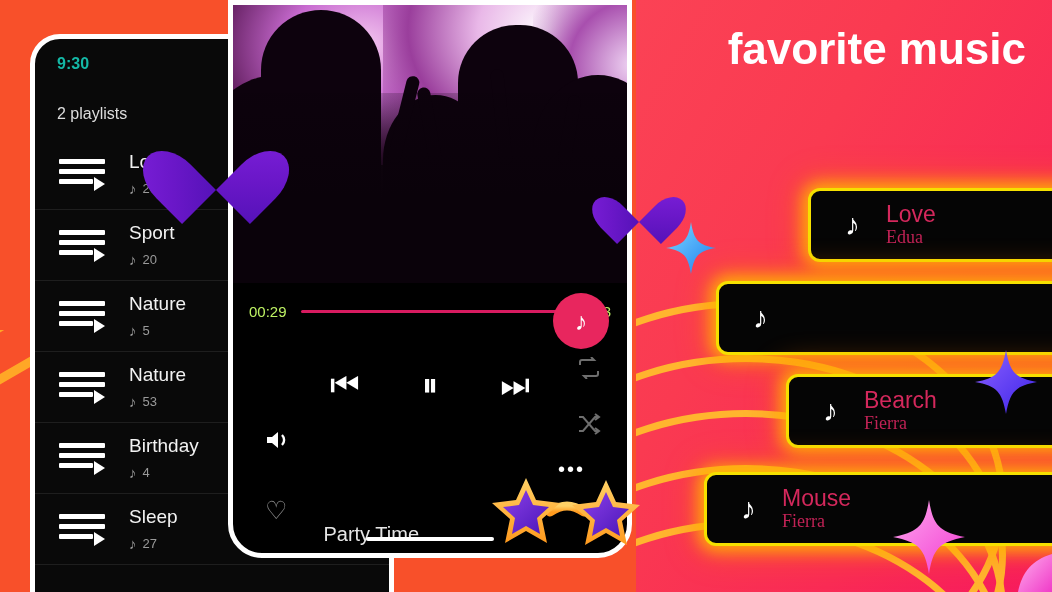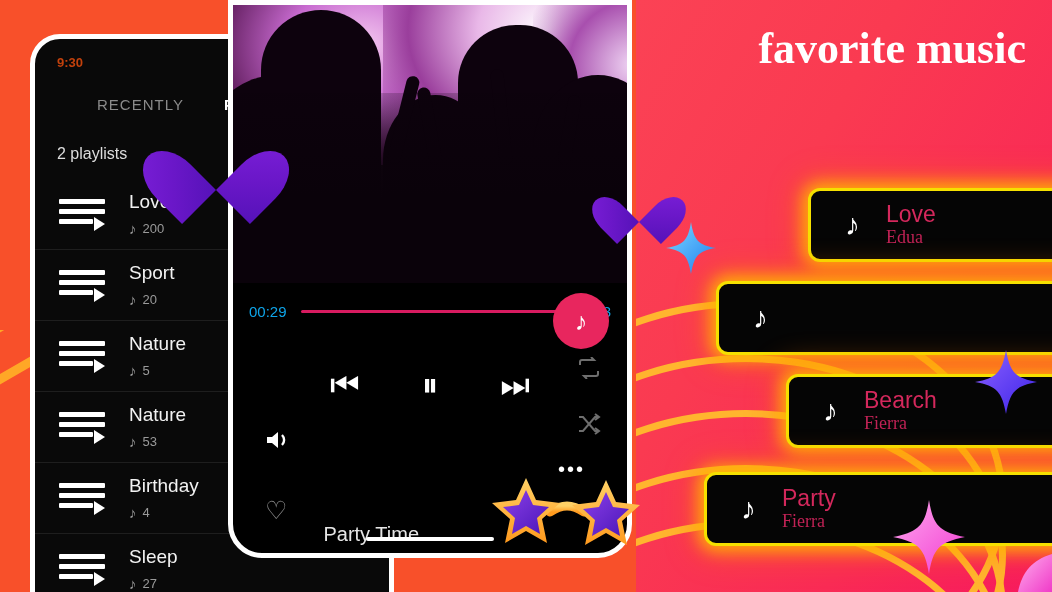--- a/index.html
+++ b/index.html
@@ -36,21 +36,21 @@
   .arc.a5 { width:520px; height:400px; top:520px; }
 
   
   .headline { position:absolute; left:636px; top:18px; width:416px; text-align:right; padding-right:26px; z-index:6; }
   .headline .h1 {
     font-size:62px; font-weight:bold; letter-spacing:1px; color:#5E0A18; line-height:1;
     font-family:"DejaVu Sans", sans-serif;
   }
   .headline .h2 {
     font-size:44px; font-weight:bold; color:#FFFFFF; line-height:1.15; margin-top:6px;
-    font-family:Liberation Serif, serif;
+    font-family:Liberation Sans, sans-serif;
   }
 
   
   .song-cards { position:absolute; left:0; top:0; width:1052px; height:592px; z-index:5; }
   .song-card {
     position:absolute; height:74px; background:#050505; border-radius:12px;
     border:3px solid #F5E000;
     box-shadow:0 0 16px 5px rgba(255,190,0,.85), 0 0 30px 10px rgba(255,120,0,.45);
     display:flex; align-items:center; padding-left:34px; gap:26px;
   }
@@ -62,21 +62,21 @@
   .sc2 { left:716px; top:281px; width:392px; }
   .sc3 { left:786px; top:374px; width:322px; }
   .sc4 { left:704px; top:472px; width:404px; }
 
   
   .phone-left {
     position:absolute; left:30px; top:34px; width:364px; height:570px;
     background:#090909; border:5px solid #FFFFFF; border-top-left-radius:30px;
     border-top-right-radius:30px; overflow:hidden; z-index:3;
   }
-  .pl-status { padding:16px 0 0 22px; color:#c2410c; font-size:13px; font-weight:bold; }
+  .pl-status { padding:16px 0 0 22px; color:#14b8a6; font-size:16px; font-weight:bold; }
   .pl-tabs { display:flex; gap:40px; padding:26px 0 0 62px; }
   .pl-tabs span { font-size:15px; letter-spacing:1px; }
   .tab-inactive { color:#8A8A8A; }
   .tab-active { color:#FFFFFF; font-weight:bold; }
   .pl-count { color:#DDDDDD; font-size:16px; padding:32px 0 0 22px; }
   .pl-list { margin-top:16px; }
   .pl-row {
     display:flex; align-items:center; gap:24px; padding:12px 0 12px 24px;
     border-bottom:1px solid #1E1E1E; height:71px;
   }
@@ -105,21 +105,21 @@
   .art .glow2 { position:absolute; left:150px; top:-110px; width:330px; height:270px;
     background:radial-gradient(ellipse at center,#FFFFFF 0%,#E9B8E8 30%,#9A3E9C 60%,rgba(20,5,20,0) 85%); }
   .art .glow3 { position:absolute; left:300px; top:-40px; width:200px; height:200px;
     background:radial-gradient(ellipse at center,#F0D6F4 0%,#A84FAE 45%,rgba(20,5,20,0) 80%); }
   .art .dark { position:absolute; left:0; bottom:0; width:100%; height:190px;
     background:linear-gradient(180deg,rgba(10,2,10,.2) 0%,#0A020A 55%,#0A020A 100%); }
   .sil { position:absolute; bottom:58px; background:#0D020D; border-radius:50% 50% 0 0; }
   .arm { position:absolute; bottom:118px; width:13px; background:#0D020D; border-radius:7px; }
 
   .pc-prog { display:flex; align-items:center; padding:20px 16px 0 16px; gap:14px; }
-  .pc-time { color:#0ea5e9; font-size:15px; }
+  .pc-time { color:#bef264; font-size:15px; }
   .pc-bar { flex:1; height:3px; background:#D81B60; border-radius:2px; }
   .pc-fab {
     position:absolute; right:18px; top:288px; width:56px; height:56px; border-radius:50%;
     background:#E8265E; display:flex; align-items:center; justify-content:center;
     color:#fff; font-size:25px; z-index:3;
   }
   .pc-controls {
     display:flex; align-items:center; justify-content:center; gap:62px;
     margin-top:48px; color:#fff;
   }
@@ -167,24 +167,20 @@
     <div class="arc a4" data-name="arc-decoration"></div>
     <div class="arc a5" data-name="arc-decoration"></div>
   </div>
 
   <div class="headline" data-name="promo-headline">
     <div class="h2" data-name="headline-favorite-music">favorite music</div>
   </div>
 
   <div class="phone-left" data-name="playlist-phone">
     <div class="pl-status" data-name="status-bar-time">9:30</div>
-    <div class="pl-tabs" data-name="playlist-tabs">
-      <span class="tab-inactive" data-name="tab-recently">RECENTLY</span>
-      <span class="tab-active" data-name="tab-playlist">PLAYLIST</span>
-    </div>
     <div class="pl-count" data-name="playlist-count-label">2 playlists</div>
     <div class="pl-list" data-name="playlist-list">
       <div class="pl-row" data-name="list-item">
         <div class="pl-ico" data-name="playlist-play-icon">
             <i></i>
             <i></i>
             <i></i>
             <span class="tri"></span>
           </div>
         <div>
@@ -345,21 +341,21 @@
     <div class="song-card sc3" data-name="song-card">
       <span class="note" data-name="music-note-icon">♪</span>
       <span class="meta">
         <span class="title" data-name="song-title">Bearch</span>
         <span class="artist" data-name="song-artist">Fierra</span>
       </span>
     </div>
     <div class="song-card sc4" data-name="song-card">
       <span class="note" data-name="music-note-icon">♪</span>
       <span class="meta">
-        <span class="title" data-name="song-title">Party</span>
+        <span class="title" data-name="song-title">Mouse</span>
         <span class="artist" data-name="song-artist">Fierra</span>
       </span>
     </div>
   </div>
 
   <div class="sticker" style="left:168px; top:118px; width:95px; height:90px;" data-name="purple-heart-large">
     <div class="heart-s" style="width:95px;height:90px;">
       <style>
         [data-name="purple-heart-large"] .heart-s::before,[data-name="purple-heart-large"] .heart-s::after{width:48px;height:72px;}
       </style>

